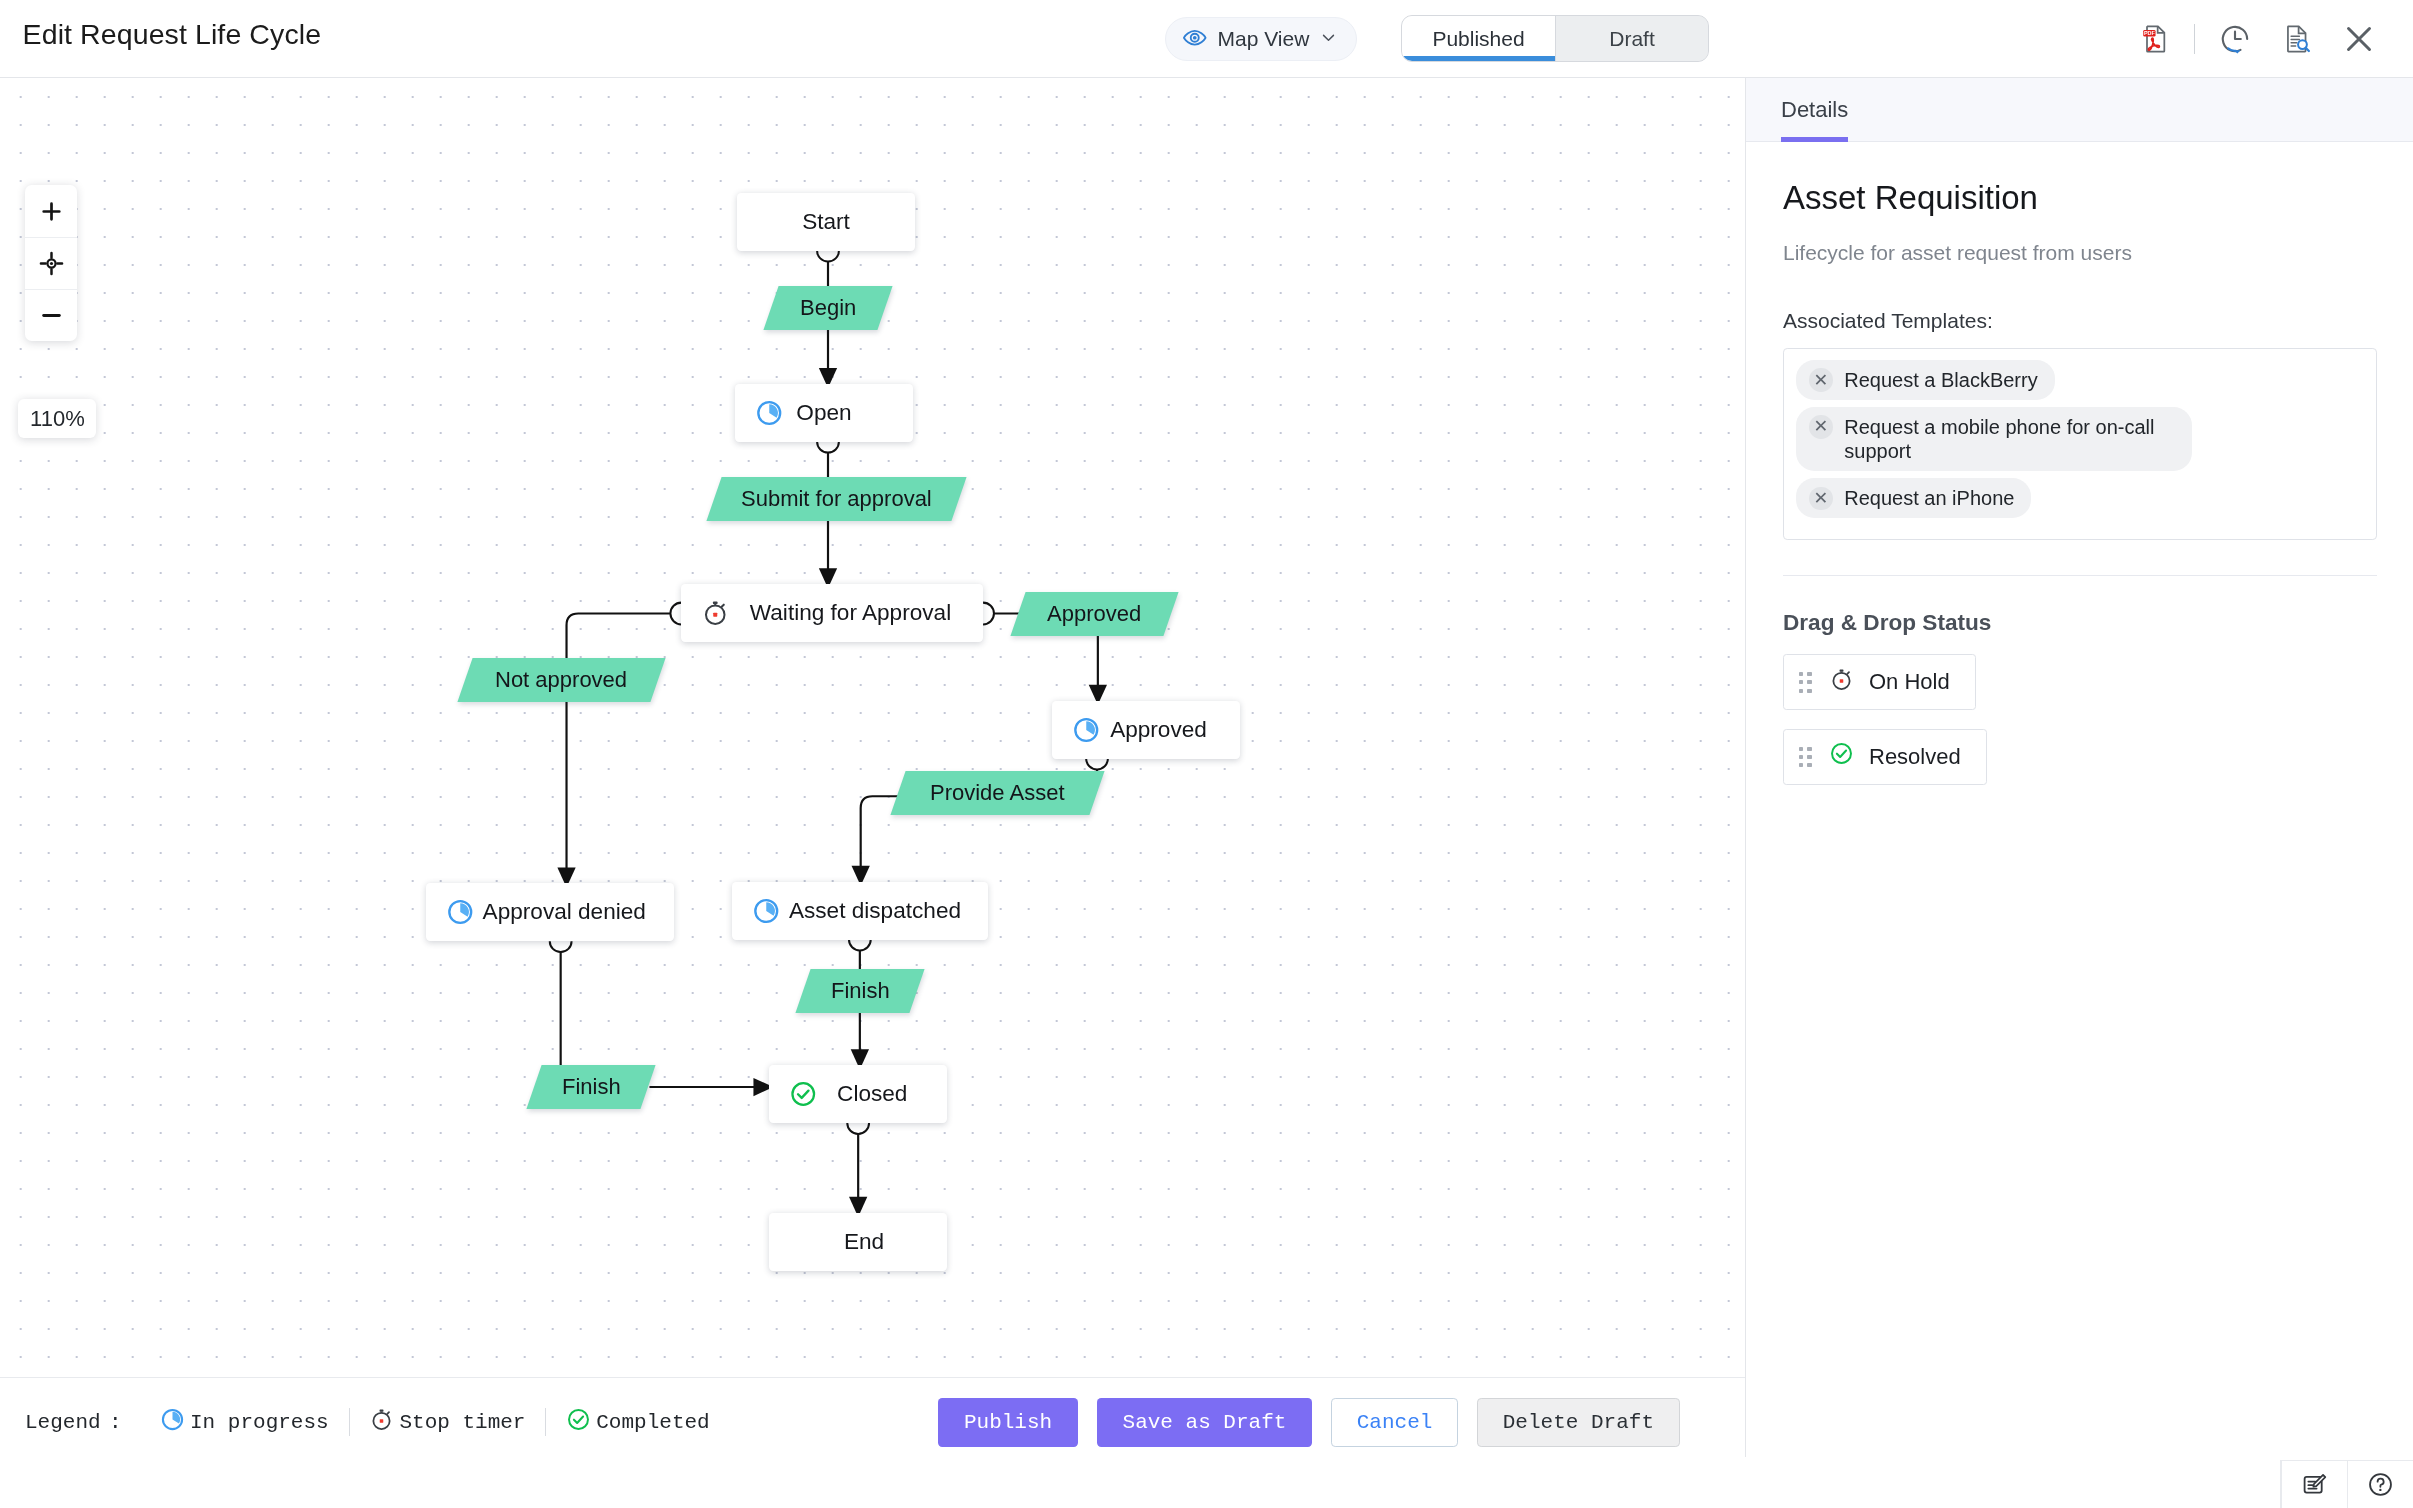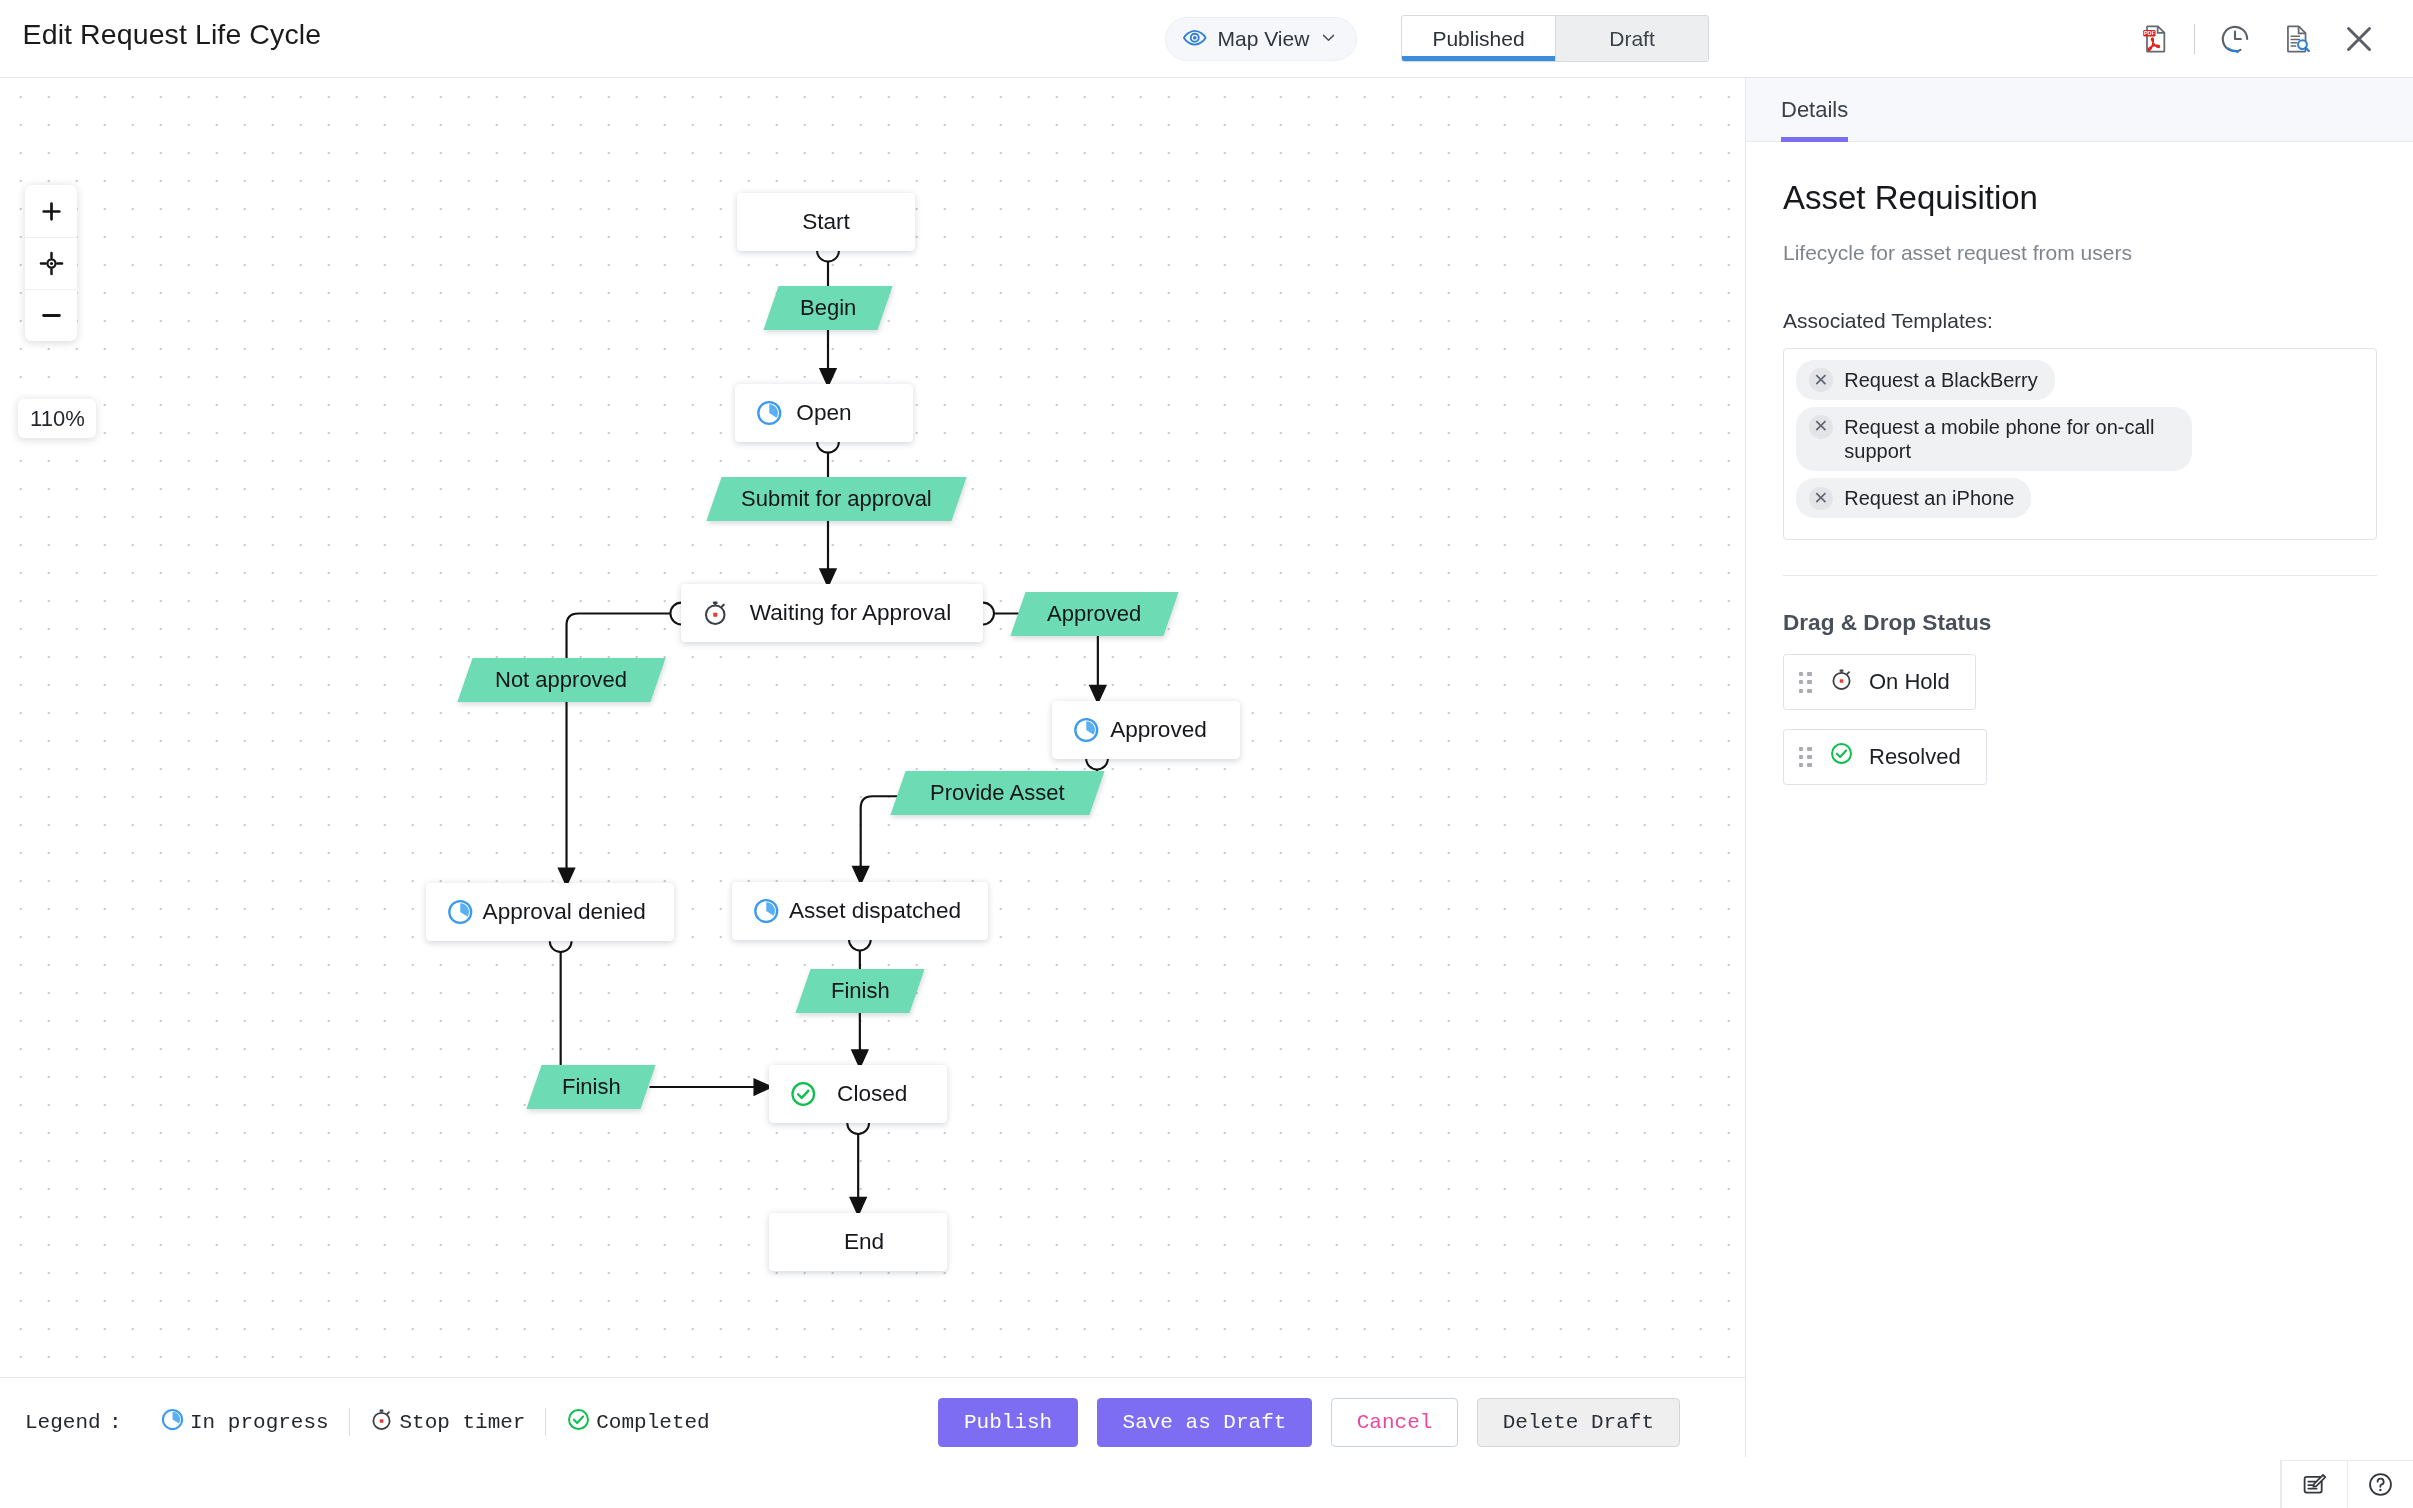--- a/index.html
+++ b/index.html
@@ -28,21 +28,21 @@
     position: absolute; left: 1165px; top: 17px;
     height: 44px; padding: 0 18.4px 0 17px;
     background: #f5f7fb; border: 0.8px solid #eceff5; border-radius: 22px;
     display: flex; align-items: center; gap: 11px; cursor: pointer;
   }
   #map-view-btn .lbl { font-size: 21px; color: #30373f; }
 
   
   #seg {
     position: absolute; left: 1401px; top: 15px;
-    height: 47px; display: flex; border: 0.8px solid #d6d9de; border-radius: 3px;
+    height: 47px; display: flex; border: 0.8px solid #d6d9de; border-radius: 11px;
     overflow: hidden; background: #eceef0;
   }
   #seg .seg-tab {
     min-width: 153px; height: 100%; display: flex; align-items: center;
     justify-content: center; font-size: 21px; color: #3c4248; cursor: pointer;
     position: relative; background: #eceef0;
   }
   #seg .seg-tab.active { background: #ffffff; color: #2b3138; }
   #seg .seg-tab.active::after {
     content: ""; position: absolute; left: 0; right: 0; bottom: 0; height: 5px;
@@ -176,21 +176,21 @@
   #footer-btns {
     position: absolute; right: 65px; top: 0; height: 88px;
     display: flex; align-items: center; gap: 18.4px;
   }
   .btn {
     height: 49px; border-radius: 4.2px; font-size: 21px; cursor: pointer;
     display: flex; align-items: center; justify-content: center;
     padding: 0 25px; border: 0.8px solid transparent;
   }
   .btn.primary { background: #7c6df3; color: #ffffff; }
-  .btn.ghost { background: #ffffff; color: #ec4899; border-color: #c5d3e0; }
+  .btn.ghost { background: #ffffff; color: #3b82f6; border-color: #c5d3e0; }
   .btn.neutral { background: #efeff0; color: #2b3036; border-color: #d3d5d8; }
 
   
   #br-icons {
     position: absolute; right: 0; bottom: 0; height: 48px;
     display: flex; align-items: center; background: #fff;
     border-top: 0.8px solid #e8eaee; border-left: 0.8px solid #e8eaee;
   }
   #br-icons .bicon {
     width: 65px; height: 47px; display: flex; align-items: center;

